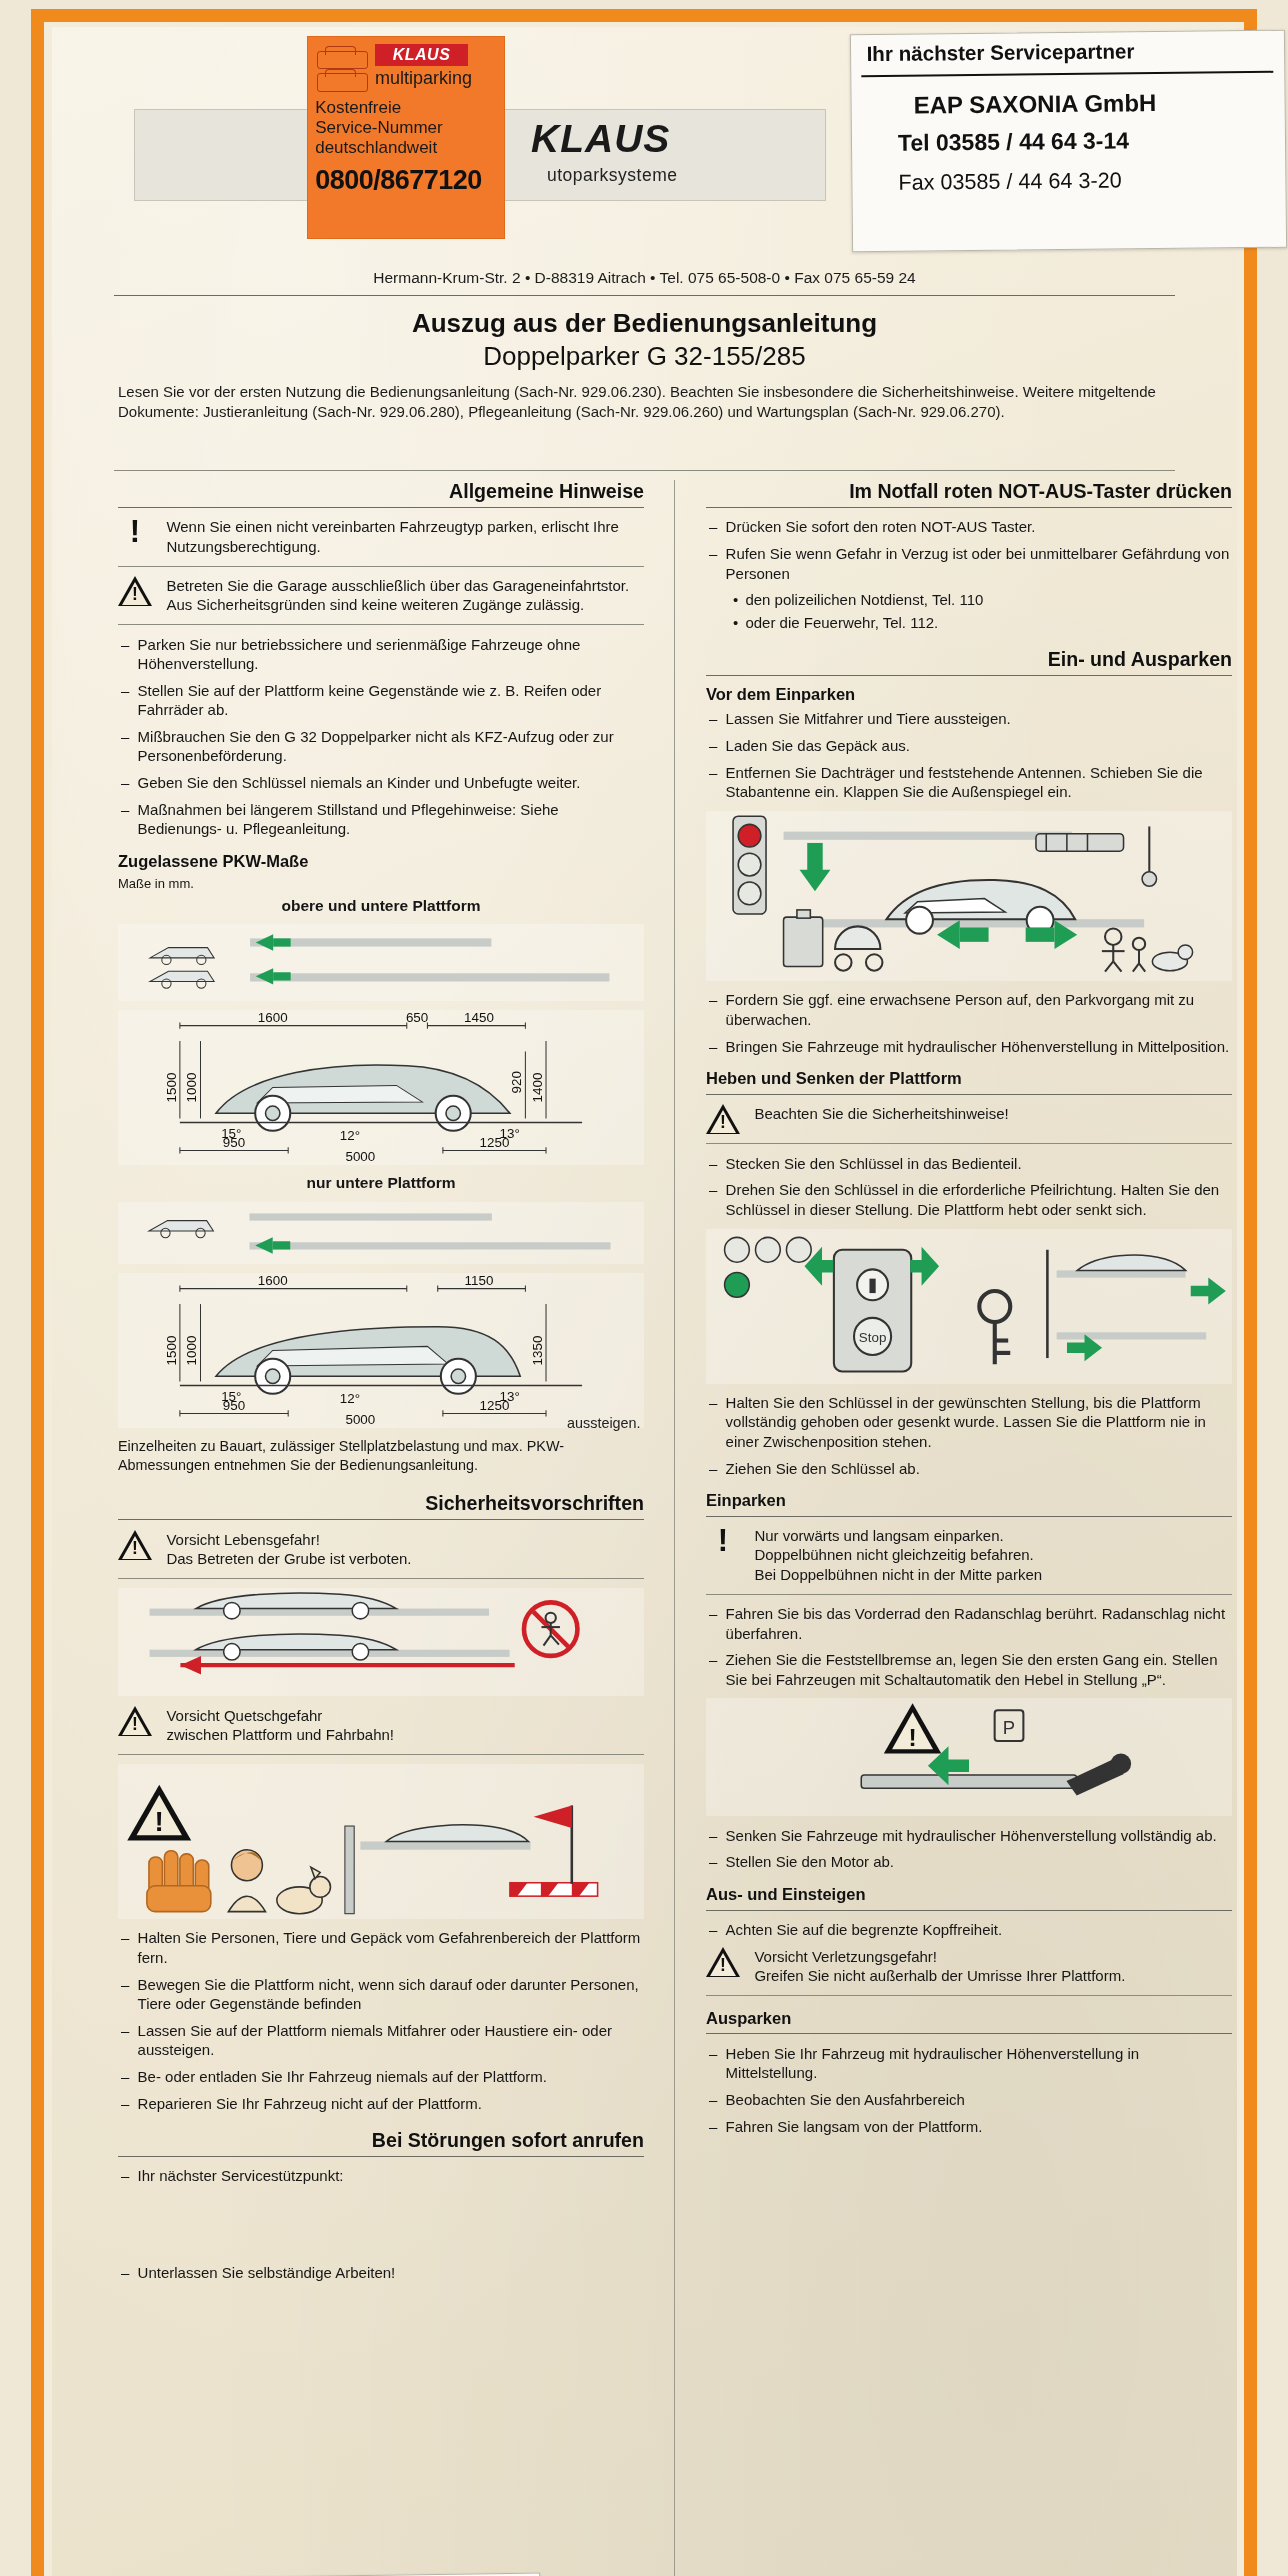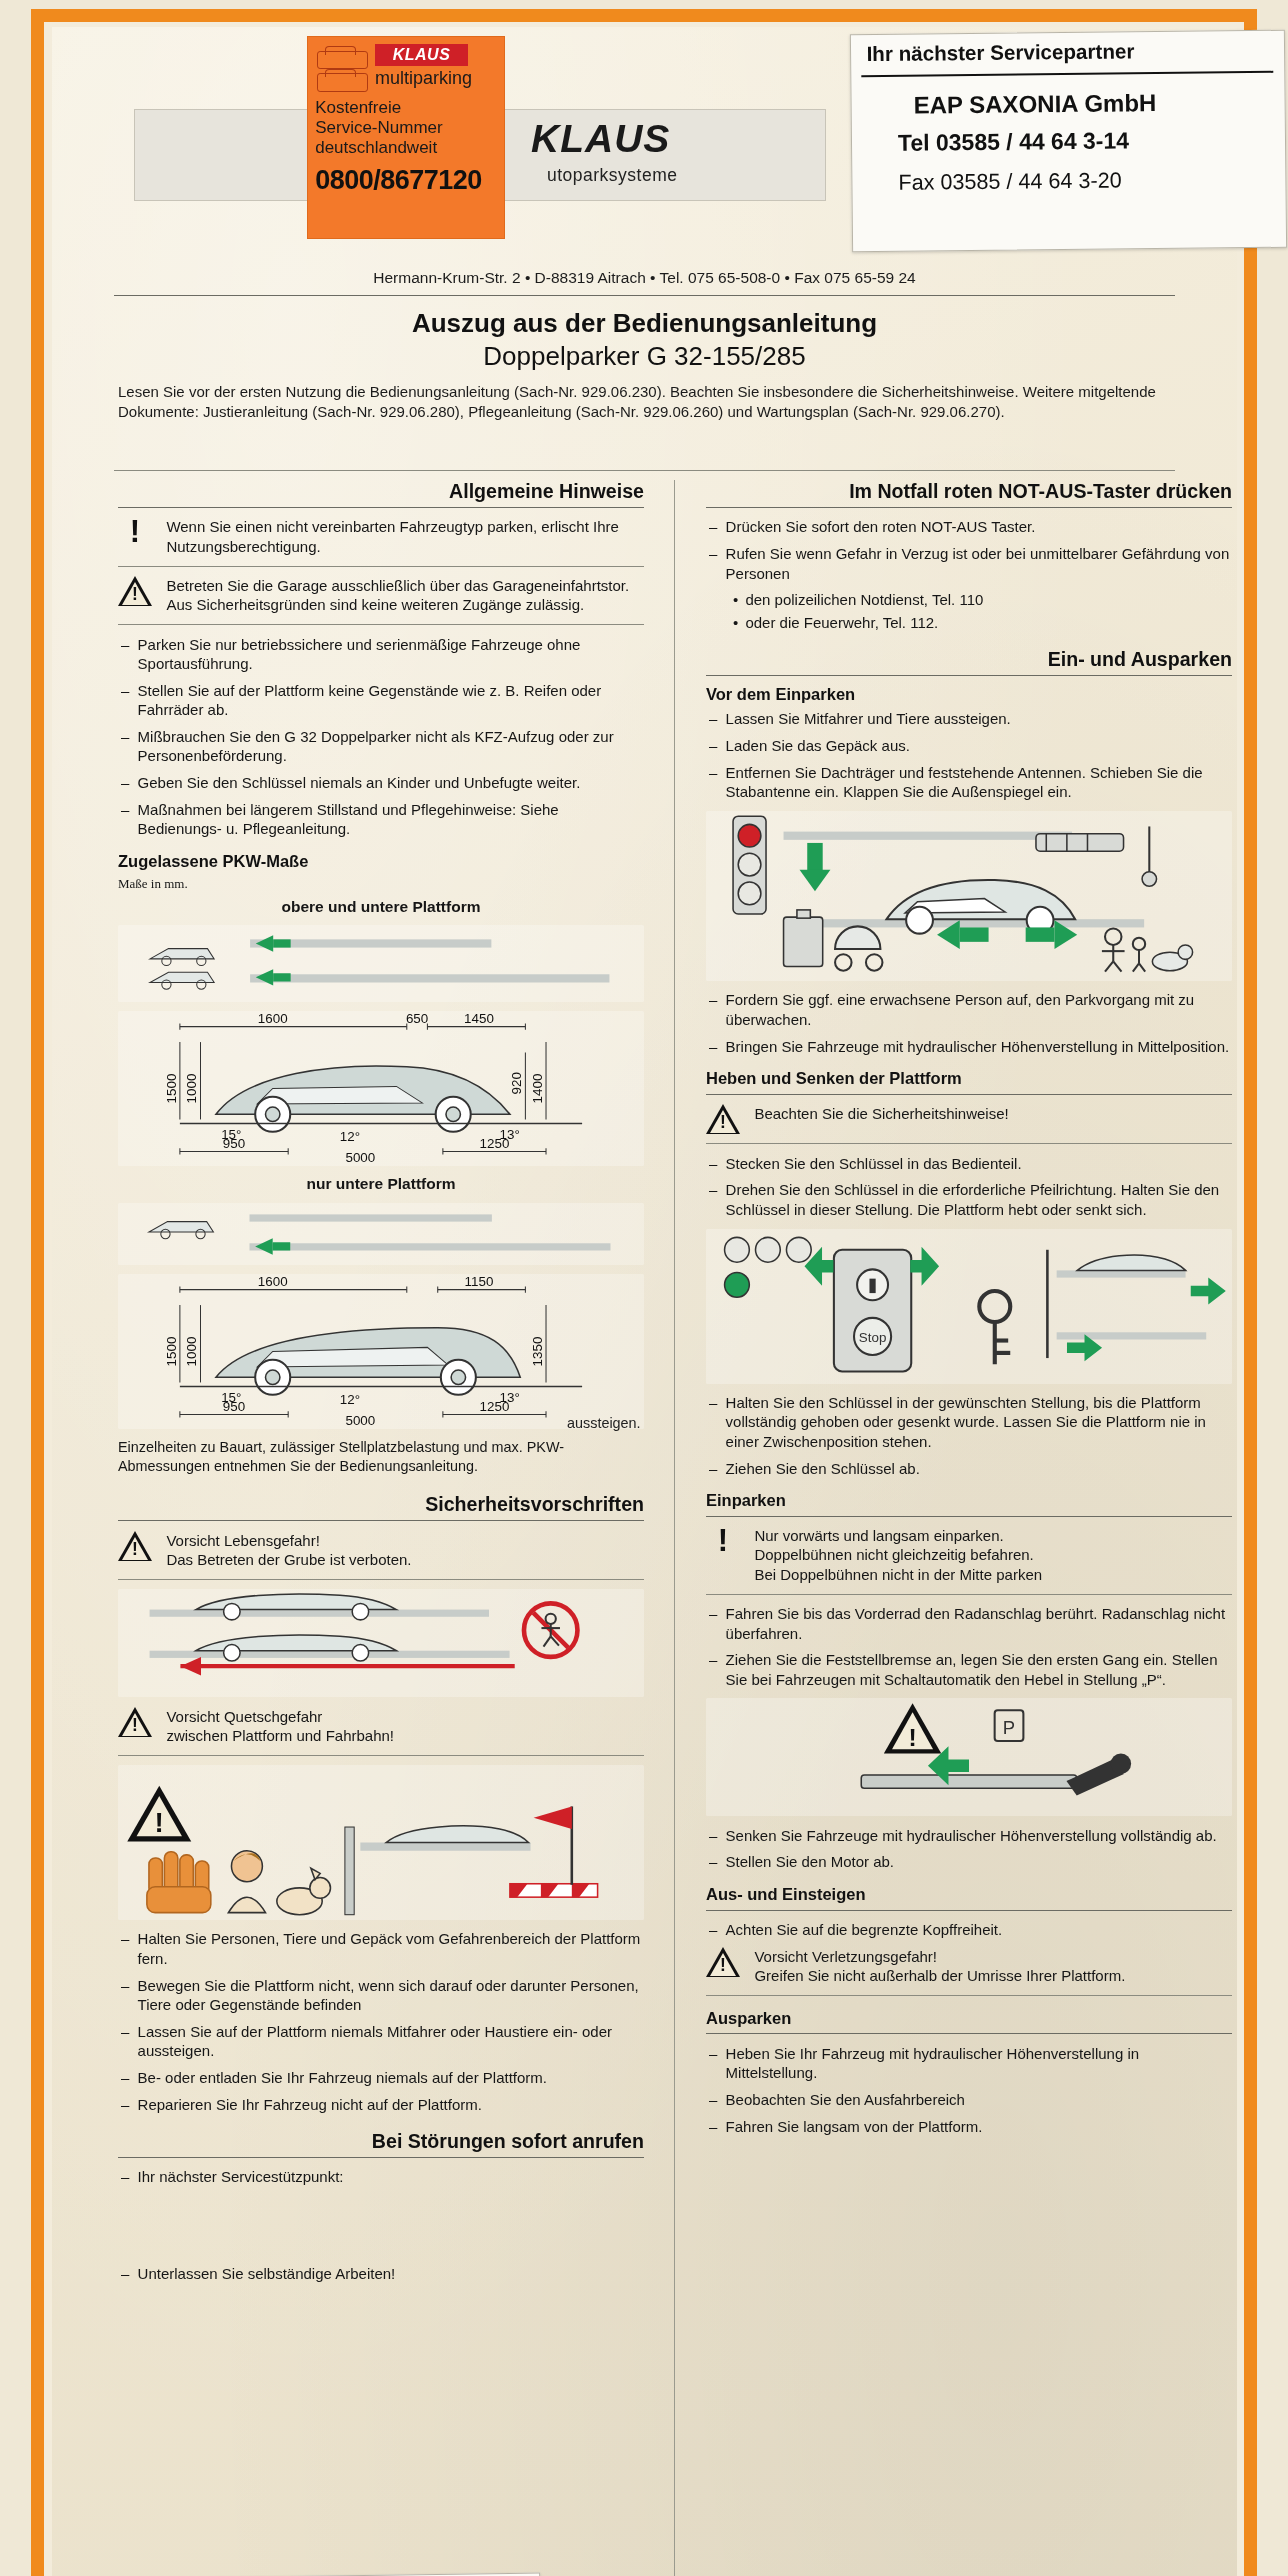--- a/index.html
+++ b/index.html
@@ -154,21 +154,21 @@
   .warn-txt{flex:1 1 auto;line-height:1.3;}
 
   .thin-rule{height:1px;background:#8b8b80;margin:9.3px 0;}
 
   
   .illu{
     position:relative;background:rgba(255,255,255,0.28);margin:9.3px 0;border-radius:1.5px;
   }
   .illu svg{display:block;}
   .cap-b{font-weight:bold;font-size:15.5px;text-align:center;margin:5.2px 0 2.1px;}
-  .masse{font-size:13px;margin:1px 0 5.2px 0;font-family:Liberation Serif, serif;}
+  .masse{font-size:13px;margin:1px 0 5.2px 0;}
 
   .note-small{font-size:14.4px;line-height:1.3;margin-top:7.2px;}
 
   
   .sticker{
     position:absolute;left:126px;top:2548px;width:361px;height:121px;
     background:#fbfaf5;border:0.5px solid #b6b2a6;transform:rotate(-0.8deg);
     box-shadow:0 1px 2.6px rgba(0,0,0,.16);z-index:5;
   }
 
@@ -239,21 +239,21 @@
             <div class="tri">
               <span>!</span>
             </div>
           </div>
         <div class="warn-txt" style="white-space:pre-line">Betreten Sie die Garage ausschließlich über das Garageneinfahrtstor.
 Aus Sicherheitsgründen sind keine weiteren Zugänge zulässig.</div>
       </div>
       <div class="thin-rule"></div>
 
       <ul class="dash">
-        <li>Parken Sie nur betriebssichere und serienmäßige Fahrzeuge ohne Sportausführung.</li>
+        <li>Parken Sie nur betriebssichere und serienmäßige Fahrzeuge ohne Höhenverstellung.</li>
         <li>Stellen Sie auf der Plattform keine Gegenstände wie z. B. Reifen oder Fahrräder ab.</li>
         <li>Mißbrauchen Sie den G 32 Doppelparker nicht als KFZ-Aufzug oder zur Personenbeförderung.</li>
         <li>Geben Sie den Schlüssel niemals an Kinder und Unbefugte weiter.</li>
         <li>Maßnahmen bei längerem Stillstand und Pflegehinweise: Siehe Bedienungs- u. Pflegeanleitung.</li>
       </ul>
 
       <h3 class="sub">Zugelassene PKW-Maße</h3>
       <div class="masse">Maße in mm.</div>
       <div class="cap-b">obere und untere Plattform</div>
 

